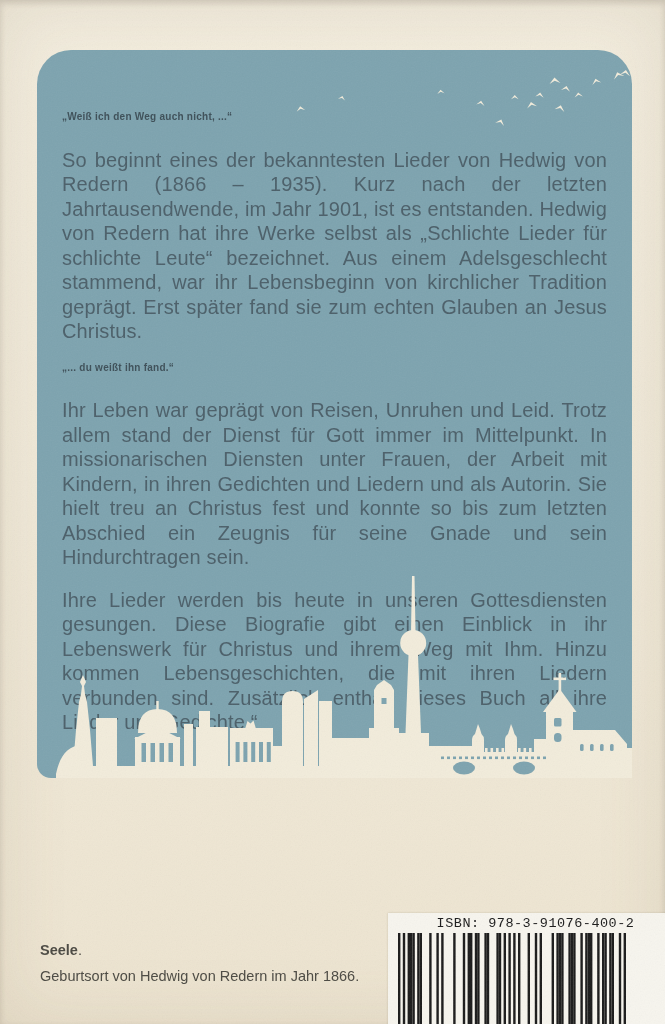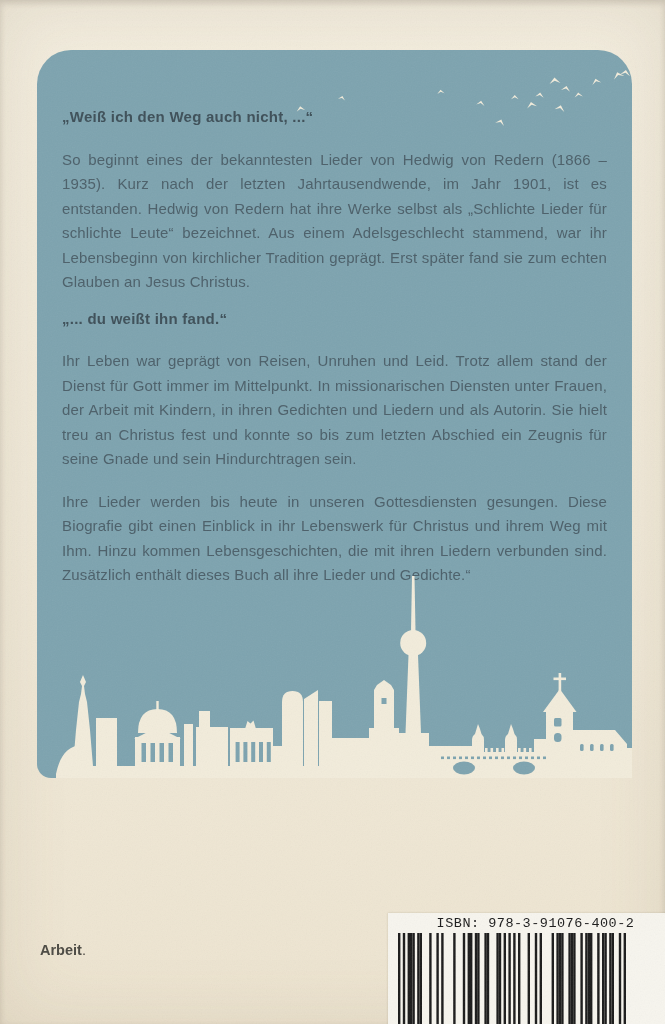--- a/index.html
+++ b/index.html
@@ -21,26 +21,26 @@
   }
   .page{position:absolute;inset:0;box-shadow:inset 0 0 70px rgba(120,100,70,.13), inset 0 3px 6px rgba(60,50,40,.18)}
   
   .panel{
     position:absolute;left:37px;top:50px;width:595px;height:728px;
     background:var(--blue);
     border-radius:34px 34px 14px 14px;
     padding:0 25px;
   }
   .panel h2{
-    font-size:15px;font-weight:bold;color:var(--heading);
+    font-size:10px;font-weight:bold;color:var(--heading);
     letter-spacing:.25px;line-height:24.5px;padding-top:12px;
   }
   .panel h2.first{padding-top:55px}
   .panel p{
-    font-size:15px;color:var(--body);line-height:24.5px;
+    font-size:20px;color:var(--body);line-height:24.5px;
     text-align:justify;letter-spacing:.15px;padding-top:18px;
   }
   .birds{position:absolute;top:0;left:0;width:595px;height:150px;overflow:visible}
   .skyline{position:absolute;bottom:0;left:0;width:595px;height:205px;display:block}
   .skyline .c{fill:var(--cream)}
   .skyline .b{fill:var(--blue)}
   
   .barcode{
     position:absolute;left:388px;top:873px;width:295px;height:157px;
     background:var(--label);box-shadow:0 0 2px rgba(90,80,60,.25);margin-top:40px;
@@ -267,21 +267,22 @@
         <rect x="225.6" y="0" width="2.4" height="125" fill="#1a1a1a"></rect>
       </svg>
     <div class="digits">
       <span class="d-lead">9</span>
       <span class="d-left">449030</span>
       <span class="d-right">585783</span>
     </div>
   </div>
 
   <footer class="footnote">
-    <div><span class="place">Arbeit</span><span>.</span></div>
+    <div><span class="place">Seele</span><span>.</span></div>
+    <div>Geburtsort von Hedwig von Redern im Jahr 1866.</div>
   </footer>
 
   <svg class="grain">
     <filter id="grainf">
       <feTurbulence type="fractalNoise" baseFrequency="0.8" numOctaves="2" stitchTiles="stitch"></feTurbulence>
       <feColorMatrix type="saturate" values="0"></feColorMatrix>
     </filter>
     <rect width="100%" height="100%" filter="url(#grainf)"></rect>
   </svg>
 

